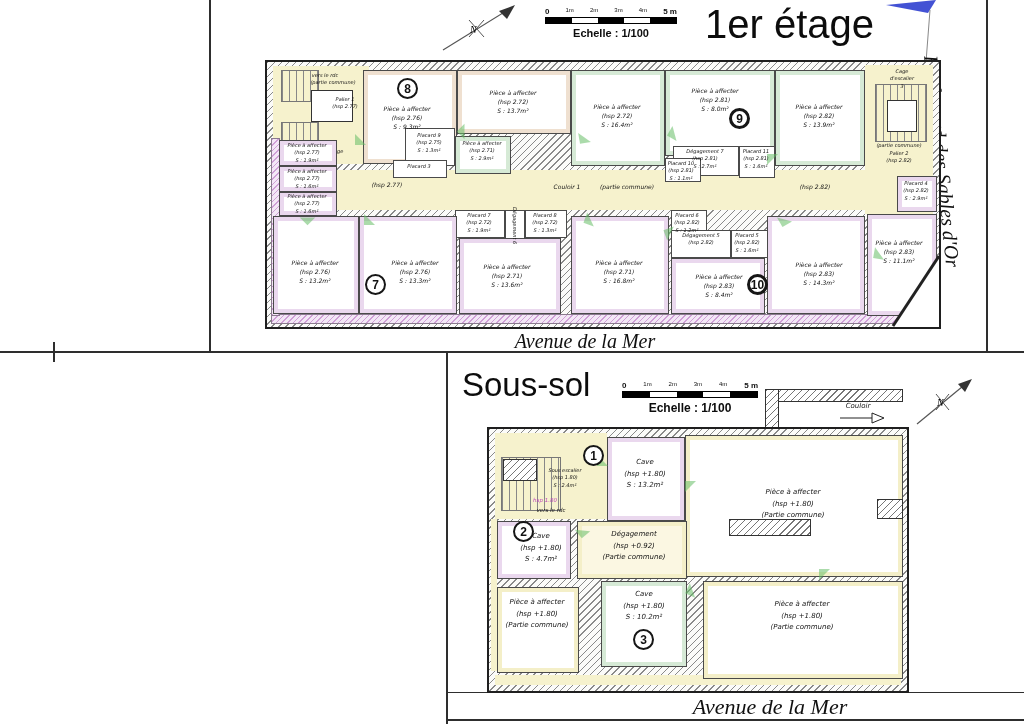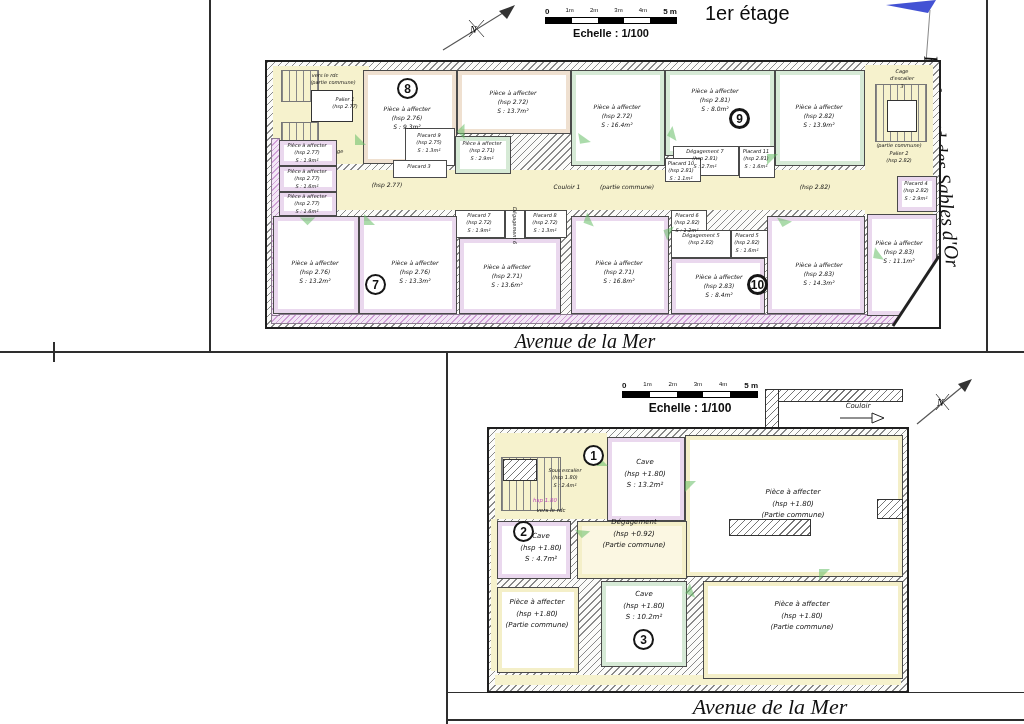--- a/index.html
+++ b/index.html
@@ -52,21 +52,21 @@
 <div id="page">
 
   <div class="line" style="left:209px;top:0;width:2px;height:353px"></div>
   <div class="line" style="left:0;top:351px;width:1024px;height:2px"></div>
   <div class="line" style="left:53px;top:342px;width:2px;height:20px"></div>
   <div class="line" style="left:446px;top:351px;width:2px;height:373px"></div>
   <div class="line" style="left:986px;top:0;width:2px;height:353px"></div>
   <div class="line" style="left:447px;top:692px;width:577px;height:1px"></div>
   <div class="line" style="left:447px;top:719px;width:577px;height:2px"></div>
 
-  <div class="title" style="left:705px;top:2px;font-size:20px">1er étage</div>
+  <div class="title" style="left:705px;top:2px;font-size:40px">1er étage</div>
 
   <div class="scalebox" style="left:545px;top:7px;width:132px">
     <div class="sticks">
       <span>0</span>
       <span class="sm">1m</span>
       <span class="sm">2m</span>
       <span class="sm">3m</span>
       <span class="sm">4m</span>
       <span>5 m</span>
     </div>
@@ -320,20 +320,21 @@
       <div>(hsp 2.83)</div>
       <div>S : 14.3m²</div>
     </div>
     <div class="rl" style="left:632px;top:176px">
       <div>Pièce à affecter</div>
       <div>(hsp 2.83)</div>
       <div>S : 11.1m²</div>
     </div>
   </div>
 
+  <div class="title" style="left:462px;top:366px;font-size:33px">Sous-sol</div>
 
   <div class="scalebox" style="left:622px;top:381px;width:136px">
     <div class="sticks">
       <span>0</span>
       <span class="sm">1m</span>
       <span class="sm">2m</span>
       <span class="sm">3m</span>
       <span class="sm">4m</span>
       <span>5 m</span>
     </div>
@@ -408,21 +409,21 @@
     <div class="rl s7" style="left:304px;top:58px">
       <div>Pièce à affecter</div>
       <div>(hsp +1.80)</div>
       <div>(Partie commune)</div>
     </div>
     <div class="rl s7" style="left:52px;top:102px">
       <div>Cave</div>
       <div>(hsp +1.80)</div>
       <div>S : 4.7m²</div>
     </div>
-    <div class="rl s7" style="left:145px;top:88px">
+    <div class="rl s7" style="left:145px;top:100px">
       <div>Dégagement</div>
       <div>(hsp +0.92)</div>
       <div>(Partie commune)</div>
     </div>
     <div class="rl s7" style="left:48px;top:168px">
       <div>Pièce à affecter</div>
       <div>(hsp +1.80)</div>
       <div>(Partie commune)</div>
     </div>
     <div class="rl s7" style="left:155px;top:160px">

